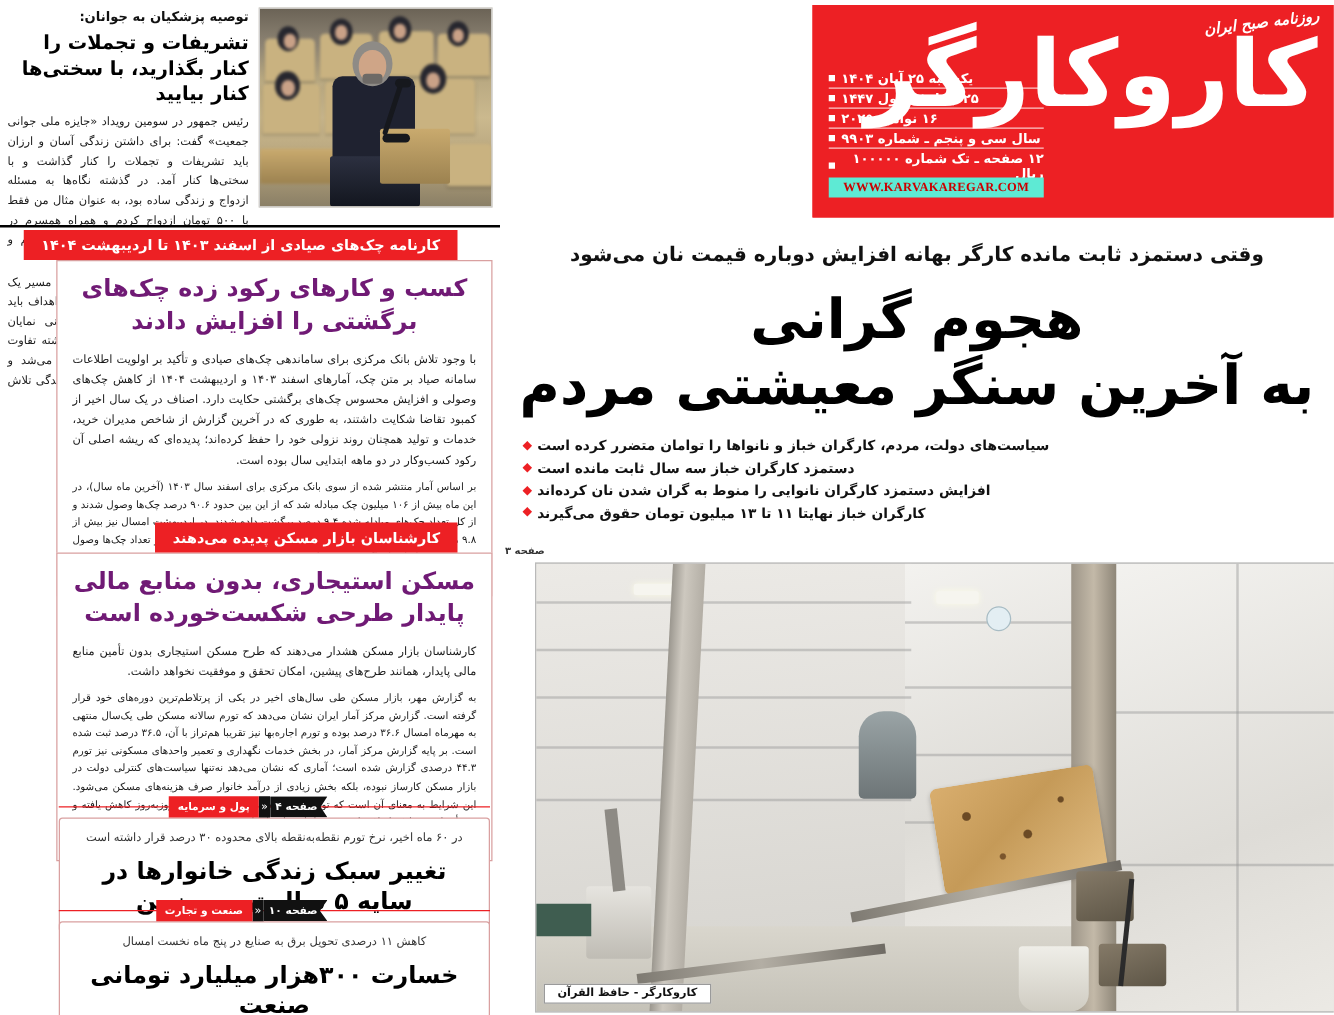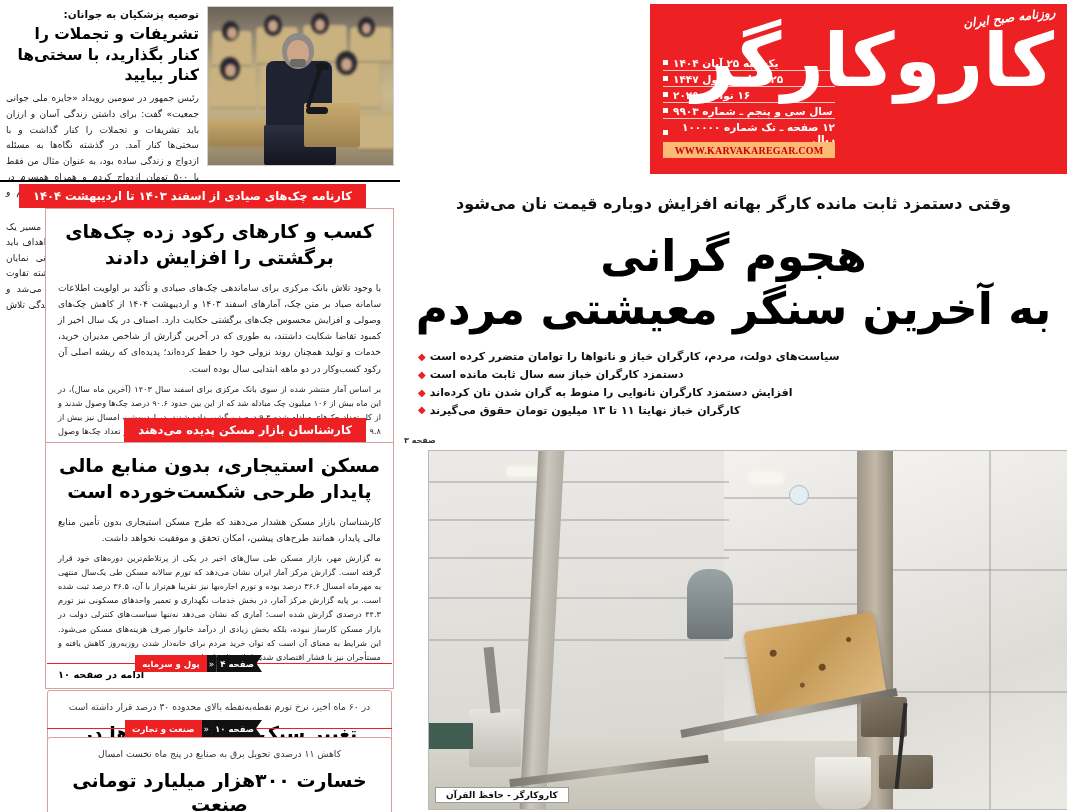--- a/index.html
+++ b/index.html
@@ -77,21 +77,21 @@
   }
   .mh-row{
     display:flex;flex-direction:row-reverse;align-items:center;gap:5px;
     color:#fff;font-size:10.5px;font-weight:bold;
     padding:1.5px 0;border-bottom:1px solid rgba(255,255,255,.75);
   }
   .mh-row:last-of-type{border-bottom:none;}
   .mh-bullet{width:5px;height:5px;background:#fff;flex:0 0 5px;}
   .mh-url{
     position:absolute;left:12px;top:137px;width:172px;
-    background:#fdba74;color:#c00;font-weight:bold;font-size:10px;
+    background:#5eead4;color:#c00;font-weight:bold;font-size:10px;
     text-align:center;padding:2.5px 0;letter-spacing:.2px;
     font-family:"Liberation Serif",serif;
   }
 
   
   .hr-top{position:absolute;left:0;top:180px;width:400px;height:2px;background:#000;}
 
   
   .main-story{
     position:absolute;right:0;top:182px;width:667px;height:268px;
@@ -162,21 +162,21 @@
     position:absolute;right:34px;top:0;height:24px;
     background:#ed2024;color:#fff;font-size:11.5px;font-weight:bold;
     display:flex;align-items:center;padding:0 14px;white-space:nowrap;
   }
   .art-frame{
     border:1px solid #d9a0a0;box-sizing:border-box;
     padding:10px 12px 8px 12px;background:#fff;
   }
   .art-head{
     font-size:19px;font-weight:bold;text-align:center;line-height:1.36;
-    color:#000000;margin-bottom:9px;letter-spacing:-.3px;
+    color:#701a75;margin-bottom:9px;letter-spacing:-.3px;
   }
   .art-body{font-size:9.1px;line-height:1.78;text-align:justify;color:#1a1a1a;}
   .art-body p{margin:0 0 5px 0;}
   .art-body p.small{font-size:8.2px;line-height:1.72;}
   .art-foot{
     display:flex;flex-direction:row-reverse;justify-content:space-between;
     align-items:center;margin-top:2px;
   }
   .art-cont{font-size:9.8px;font-weight:bold;color:#000;}
 
@@ -426,21 +426,21 @@
         <p>کارشناسان بازار مسکن هشدار می‌دهند که طرح مسکن استیجاری بدون تأمین منابع مالی پایدار، همانند طرح‌های پیشین، امکان تحقق و موفقیت نخواهد داشت.</p>
         <p class="small">به گزارش مهر، بازار مسکن طی سال‌های اخیر در یکی از پرتلاطم‌ترین دوره‌های خود قرار گرفته است. گزارش مرکز آمار ایران نشان می‌دهد که تورم سالانه مسکن طی یک‌سال منتهی به مهرماه امسال ۳۶.۶ درصد بوده و تورم اجاره‌بها نیز تقریبا هم‌تراز با آن، ۳۶.۵ درصد ثبت شده است. بر پایه گزارش مرکز آمار، در بخش خدمات نگهداری و تعمیر واحدهای مسکونی نیز تورم ۴۴.۳ درصدی گزارش شده است؛ آماری که نشان می‌دهد نه‌تنها سیاست‌های کنترلی دولت در بازار مسکن کارساز نبوده، بلکه بخش زیادی از درآمد خانوار صرف هزینه‌های مسکن می‌شود. این شرایط به معنای آن است که توان خرید مردم برای خانه‌دار شدن روزبه‌روز کاهش یافته و مستأجران نیز با فشار اقتصادی شدید اجاره‌بها مواجه‌اند.</p>
       </div>
       <div class="art-foot">
         <span class="art-cont">ادامه در صفحه ۱۰</span>
       </div>
     </div>
   </div>
 
   <div class="lbox" style="top:637px;width:400px;">
-    <div class="brief-tag" style="margin:18px 8px;text-decoration:underline;">
+    <div class="brief-tag" style="margin:0 8px;text-decoration:underline;">
       <div class="bt-line"></div>
       <div class="bt-wrap">
         <span class="bt-name">پول و سرمایه</span>
         <span class="bt-chev">«</span>
         <span class="bt-page">صفحه ۴</span>
       </div>
     </div>
     <div class="brief-frame" style="margin:0 8px;">
       <div class="brief-kicker">در ۶۰ ماه اخیر، نرخ تورم نقطه‌به‌نقطه بالای محدوده ۳۰ درصد قرار داشته است</div>
       <div class="brief-head">تغییر سبک زندگی خانوارها در سایه ۵ سال تورم مزمن</div>

